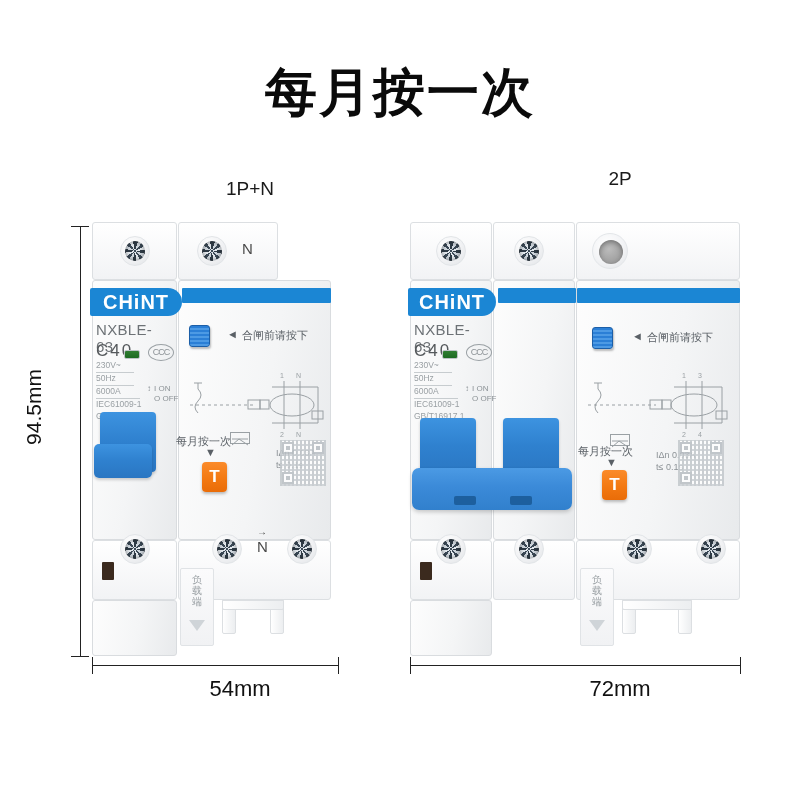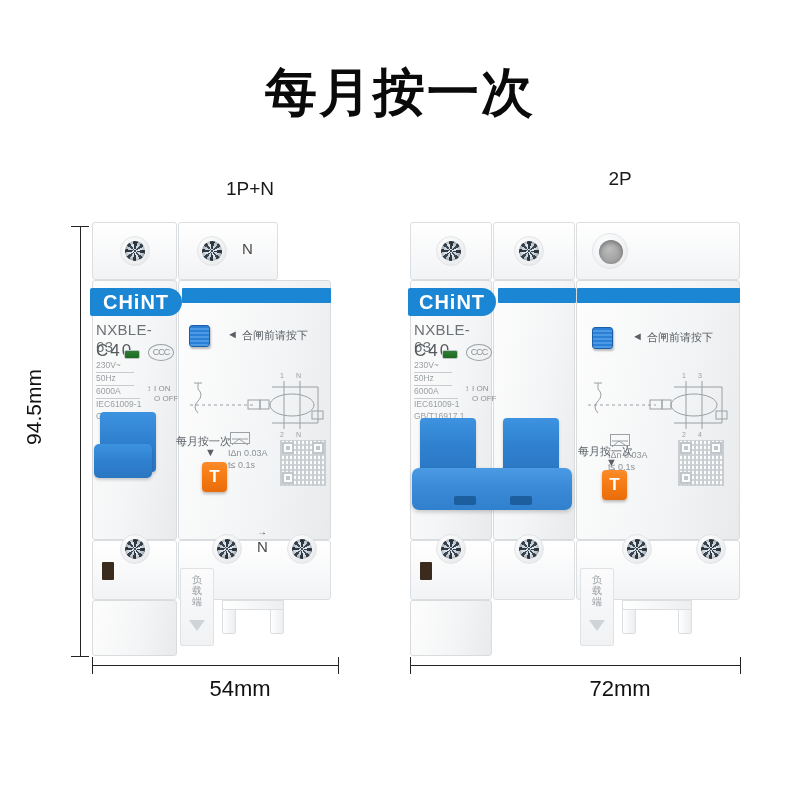--- a/index.html
+++ b/index.html
@@ -342,20 +342,21 @@
     position: absolute;
     width: 20px; height: 12px;
     border: 1px solid #9aa0a4;
   }
   .idn-text {
     position: absolute;
     font-size: 9px;
     color: #8c9296;
     line-height: 11px;
     white-space: nowrap;
+    margin-left: 48px;
   }
 </style>
 </head>
 <body>
 
 <div id="page-title">每月按一次</div>
 
 <div class="variant-label" id="variant-label-left">1P+N</div>
 <div class="variant-label" id="variant-label-right">2P</div>
 

